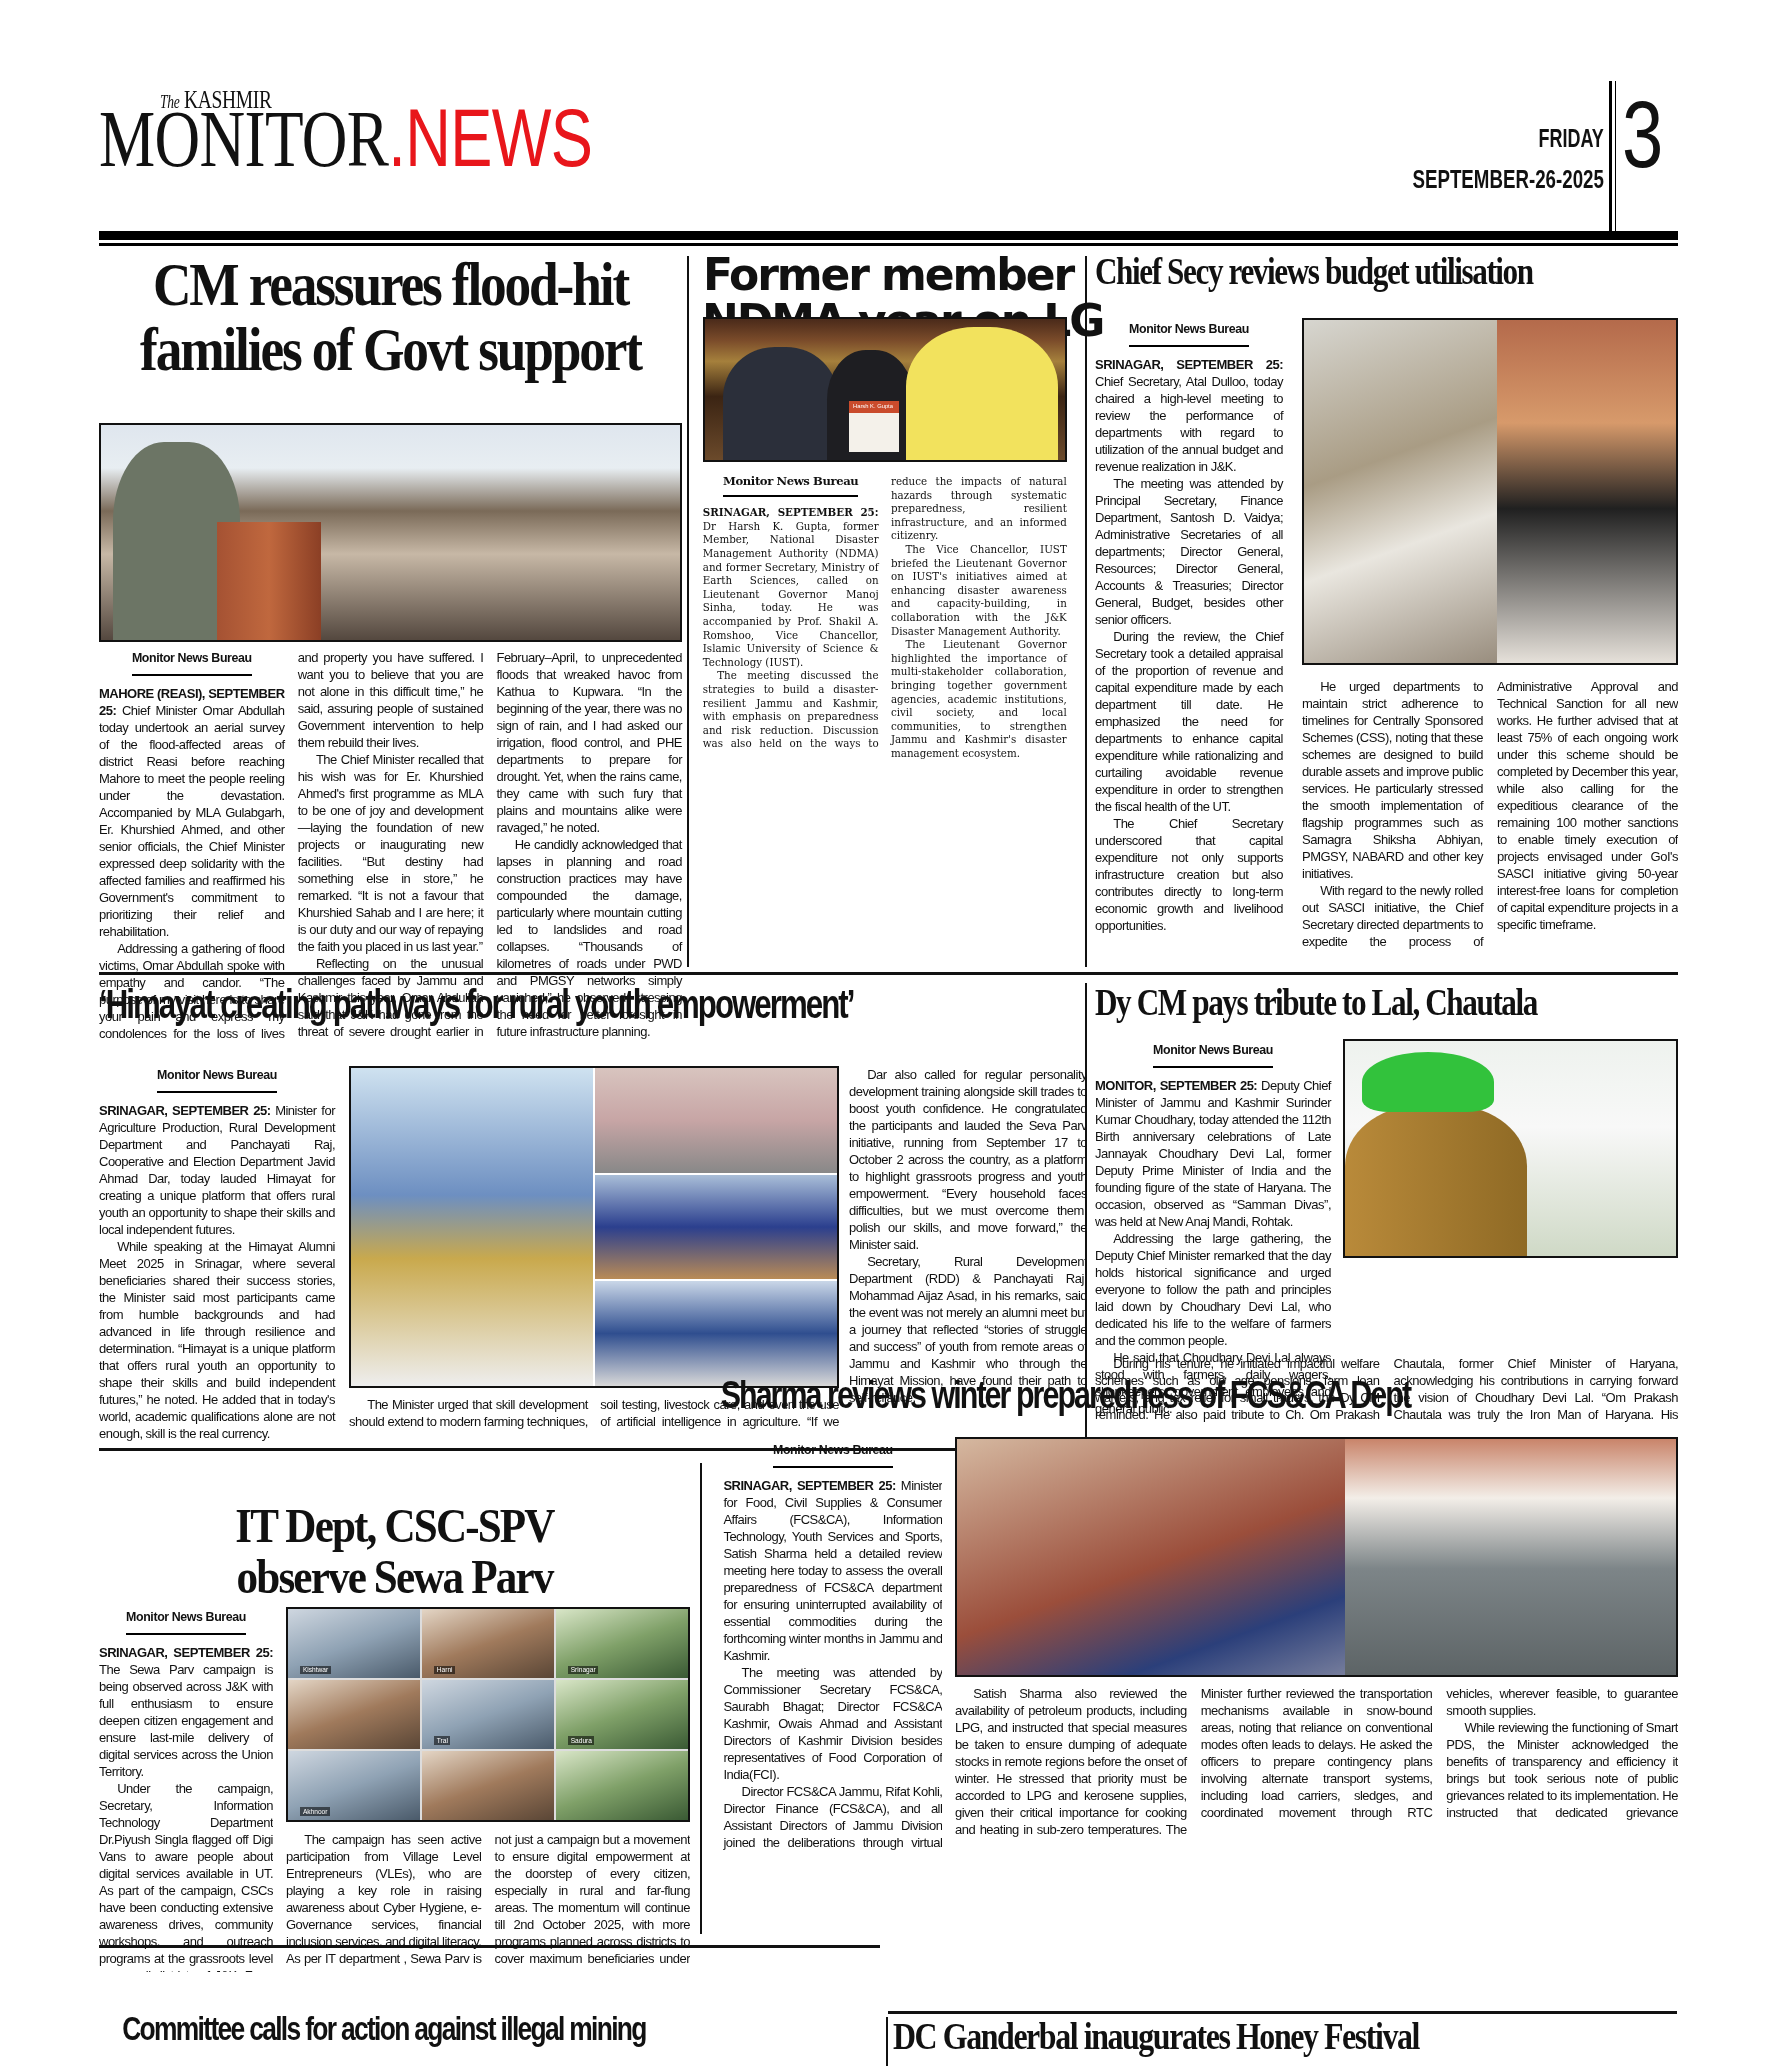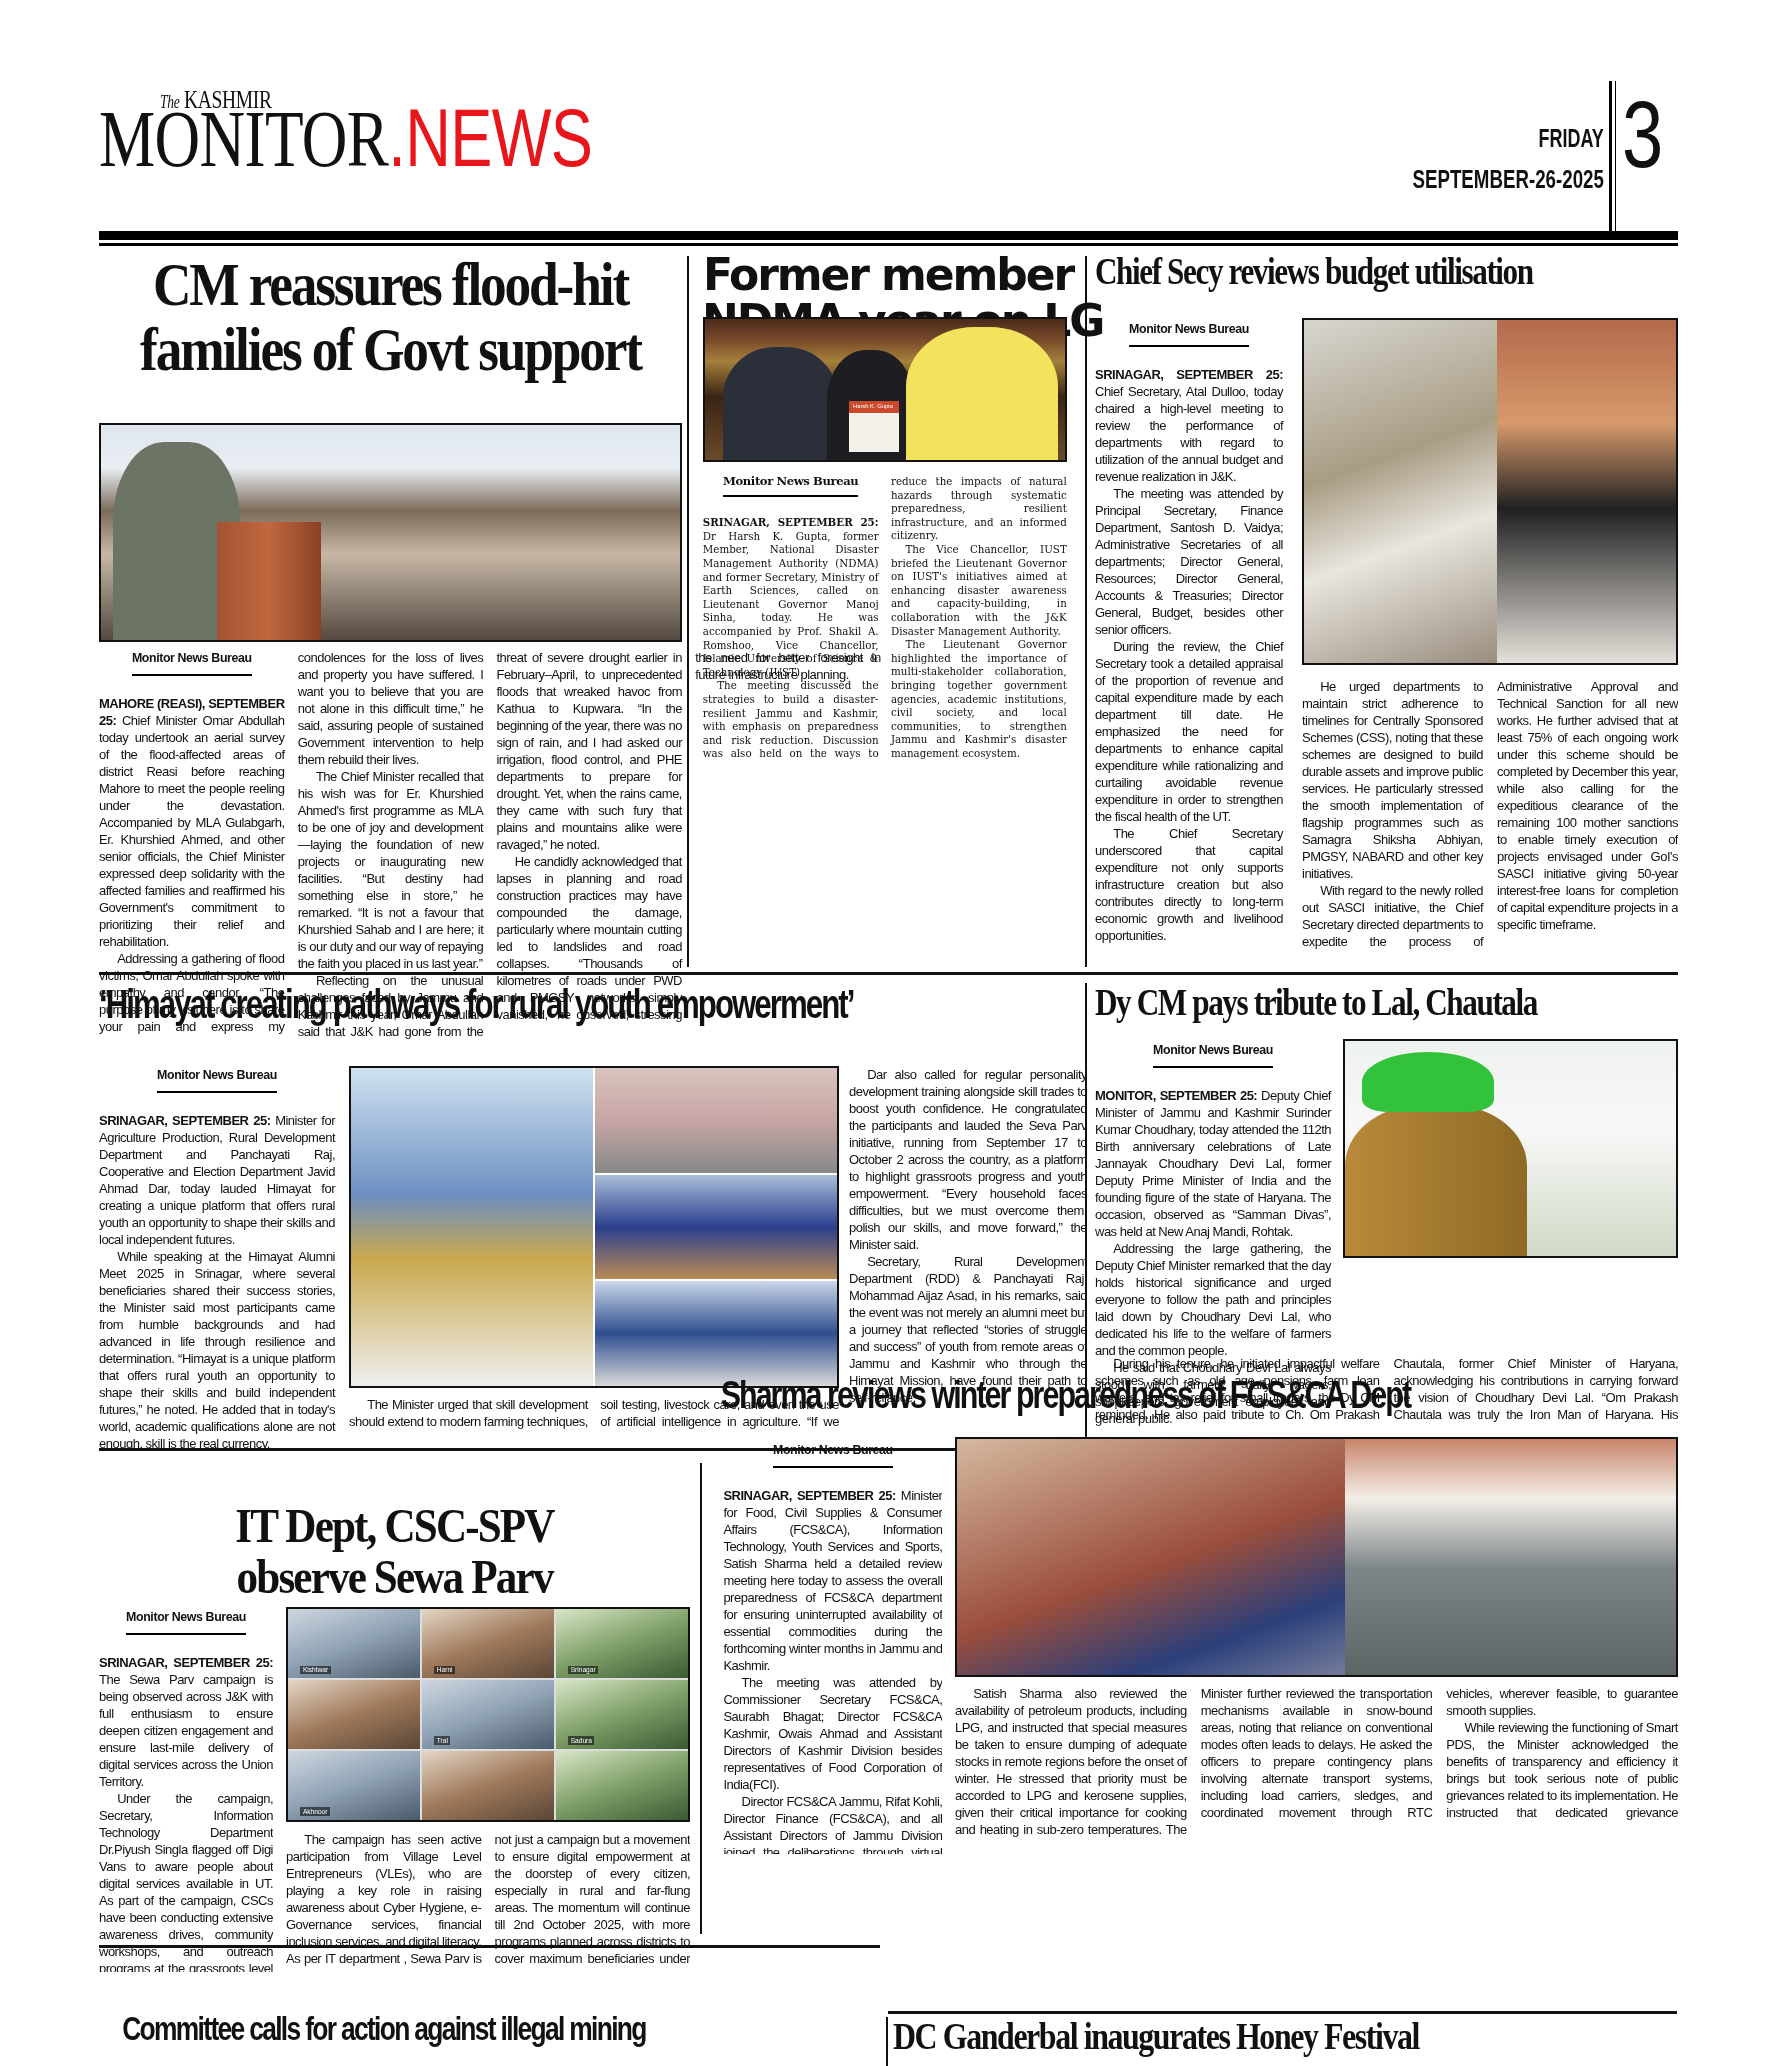--- a/index.html
+++ b/index.html
@@ -15,21 +15,21 @@
   .pgnum-rule1 { left:1609px; top:81px; width:3.3px; height:157px; background:#000; }
   .pgnum-rule2 { left:1615px; top:81px; width:1.2px; height:157px; background:#000; }
   .pgnum { left:1622px; top:87px; font-family:"Liberation Sans", sans-serif; font-size:95px; line-height:1; transform:scaleX(0.78); transform-origin:left top; }
   .mast-rule-thick { left:99px; top:231px; width:1579px; height:9px; background:#000; }
   .mast-rule-thin { left:99px; top:243px; width:1579px; height:2.5px; background:#000; }
   
   .hl { font-family:"Liberation Serif", serif; font-weight:bold; line-height:1.05; text-align:center; letter-spacing:-1.2px; white-space:nowrap; }
   .hl.sans { font-family:"Liberation Sans", sans-serif; letter-spacing:-1.7px; }
   .hl.sans-wide { font-family:"DejaVu Sans", sans-serif; letter-spacing:-1.7px; }
   .byline { font-family:"Liberation Sans", sans-serif; font-weight:bold; font-size:12.4px; text-align:center; letter-spacing:-0.4px; padding-bottom:6.6px; border-bottom:2.5px double #000; display:inline-block; }
-  .byline-wrap { text-align:center; margin-bottom:19px; }
+  .byline-wrap { text-align:center; margin-bottom:9px; }
   .col { font-family:"Liberation Sans", sans-serif; font-size:13px; line-height:17px; text-align:justify; hyphens:auto; letter-spacing:-0.5px; }
   .col.dejavu { font-family:"DejaVu Serif", serif; font-size:11px; line-height:13.6px; letter-spacing:0; }
   .col p { margin:0; text-indent:1.4em; }
   .col p.first { text-indent:0; }
   .col b { font-weight:bold; }
   .photo { border:2.1px solid #111; overflow:hidden; box-sizing:border-box; }
   .vrule { background:#111; width:1.7px; }
   .hrule { background:#111; height:4.1px; }
   
   .ph { width:100%; height:100%; position:relative; }

